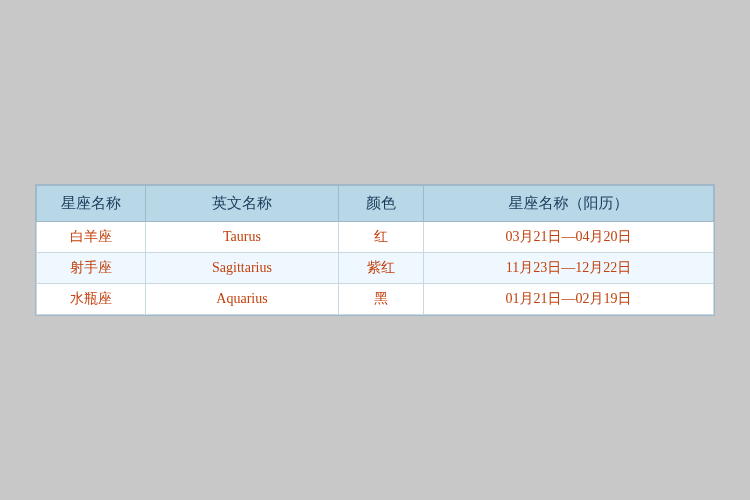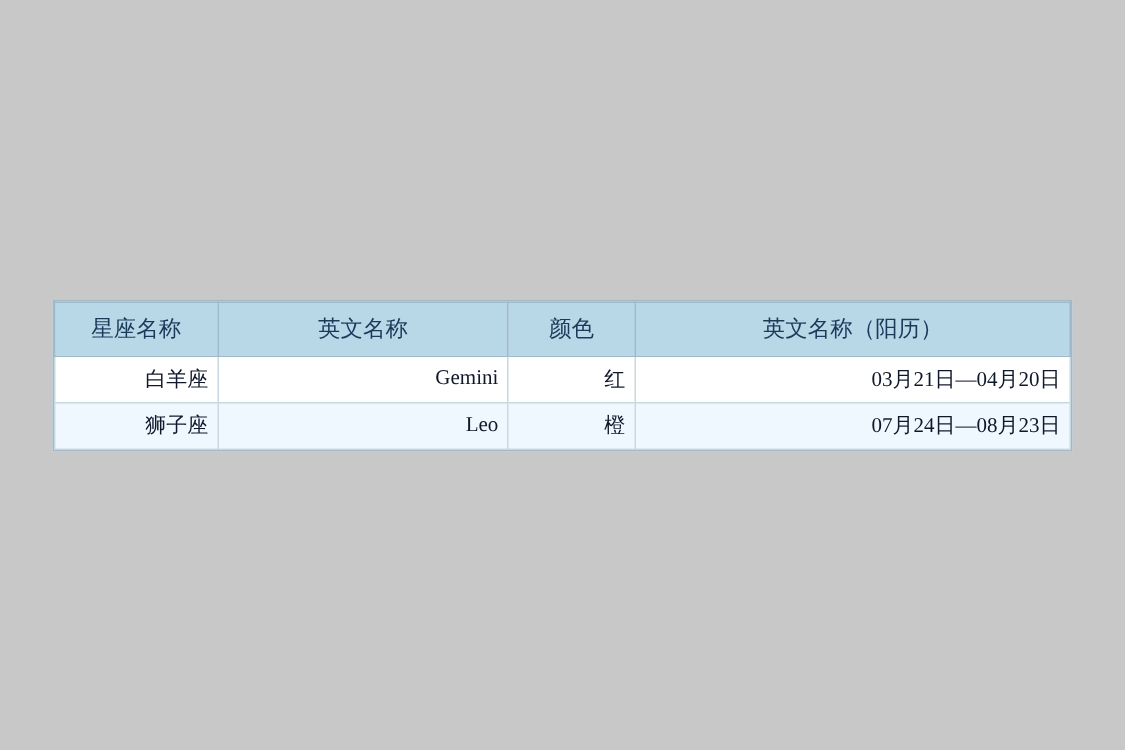--- a/index.html
+++ b/index.html
@@ -37,50 +37,56 @@
     }
     tbody tr {
       background-color: #ffffff;
     }
     tbody tr:nth-child(even) {
       background-color: #f0f8ff;
     }
     tbody td {
       padding: 6px 6px;
       border: 1px solid #c8d8e0;
-      text-align: right;
+      text-align: center;
       font-size: 14px;
-      color: #0f172a;
+      color: #c2410c;
     }
     .col-name { width: 90px; }
     .col-en   { width: 160px; font-family: Liberation Serif, serif; }
     .col-color{ width: 70px; }
     .col-date { width: 240px; }
   </style>
 </head>
 <body>
 
 <div class="table-wrapper">
   <table>
     <thead>
       <tr>
         <th class="col-name">星座名称</th>
         <th class="col-en">英文名称</th>
         <th class="col-color">颜色</th>
-        <th class="col-date">英文名称（阳历）</th>
+        <th class="col-date">星座名称（阳历）</th>
       </tr>
     </thead>
     <tbody id="table-body">
     <tr>
           <td>白羊座</td>
-          <td>Gemini</td>
+          <td>Taurus</td>
           <td>红</td>
           <td>03月21日—04月20日</td>
         </tr>
         <tr>
-          <td>狮子座</td>
-          <td>Leo</td>
-          <td>橙</td>
-          <td>07月24日—08月23日</td>
+          <td>射手座</td>
+          <td>Sagittarius</td>
+          <td>紫红</td>
+          <td>11月23日—12月22日</td>
+        </tr>
+        <tr>
+          <td>水瓶座</td>
+          <td>Aquarius</td>
+          <td>黑</td>
+          <td>01月21日—02月19日</td>
         </tr>
       </tbody>
   </table>
 </div>
 
 </body></html>

